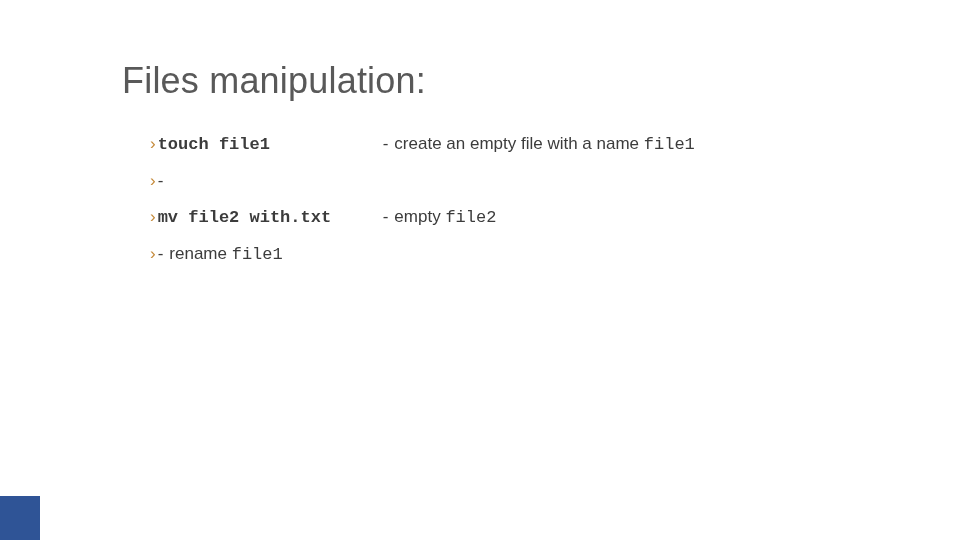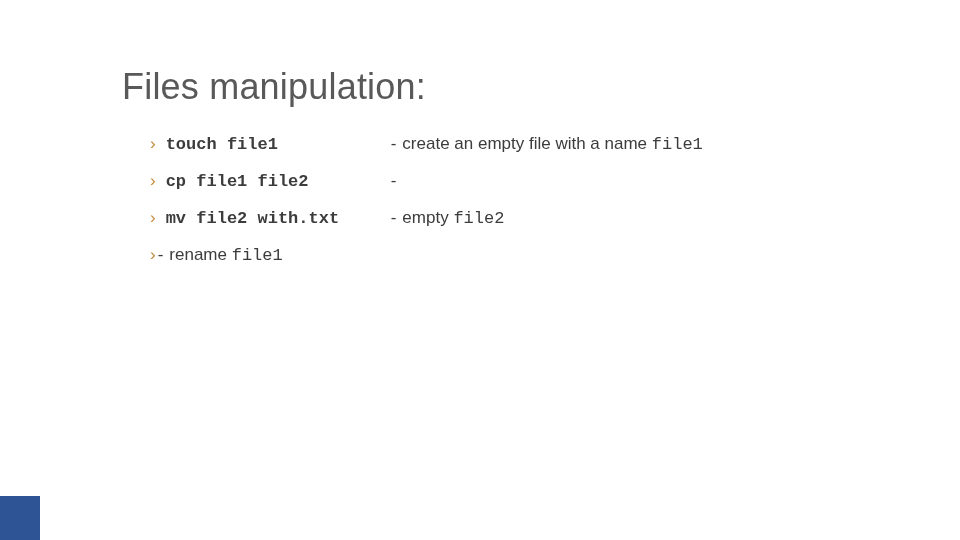--- a/index.html
+++ b/index.html
@@ -22,21 +22,21 @@
     position: absolute;
     left: 0;
     bottom: 0;
     width: 40px;
     height: 44px;
     background: #2f5496;
   }
   .title {
     position: absolute;
     left: 122px;
-    top: 66px;
+    top: 60px;
     font-size: 36px;
     font-weight: 400;
     color: #595959;
     letter-spacing: 0.2px;
   }
   .content {
     position: absolute;
     left: 150px;
     top: 133px;
   }
@@ -52,21 +52,20 @@
     color: #c58a3a;
     font-family: Arial, sans-serif;
     margin-right: 2px;
   }
   .cmd {
     font-family: "Courier New", Courier, monospace;
     font-weight: bold;
     color: #3c3c3c;
     width: 225px;
     display: inline-block;
-    margin-left: 8px;
   }
   .dash {
     color: #3c3c3c;
     margin-right: 6px;
   }
   .desc {
     color: #3c3c3c;
     text-align: center;
   }
   .mono {
@@ -86,21 +85,20 @@
       <span class="bullet">›</span>
       <span class="cmd">touch file1</span>
       <span class="dash">-</span>
       <span class="desc">
         <span>create an empty file with a name </span><span class="mono">file1</span><span></span><span class="mono"></span><span></span>
       </span>
     </div>
 
     <div class="row">
       <span class="bullet">›</span>
-      <span class="cmd">cp file1 file2</span>
       <span class="dash">-</span>
     </div>
 
     <div class="row">
       <span class="bullet">›</span>
       <span class="cmd">mv file2 with.txt</span>
       <span class="dash">-</span>
       <span class="desc">
         <span>empty </span><span class="mono">file2</span><span></span><span class="mono"></span><span></span>
       </span>

